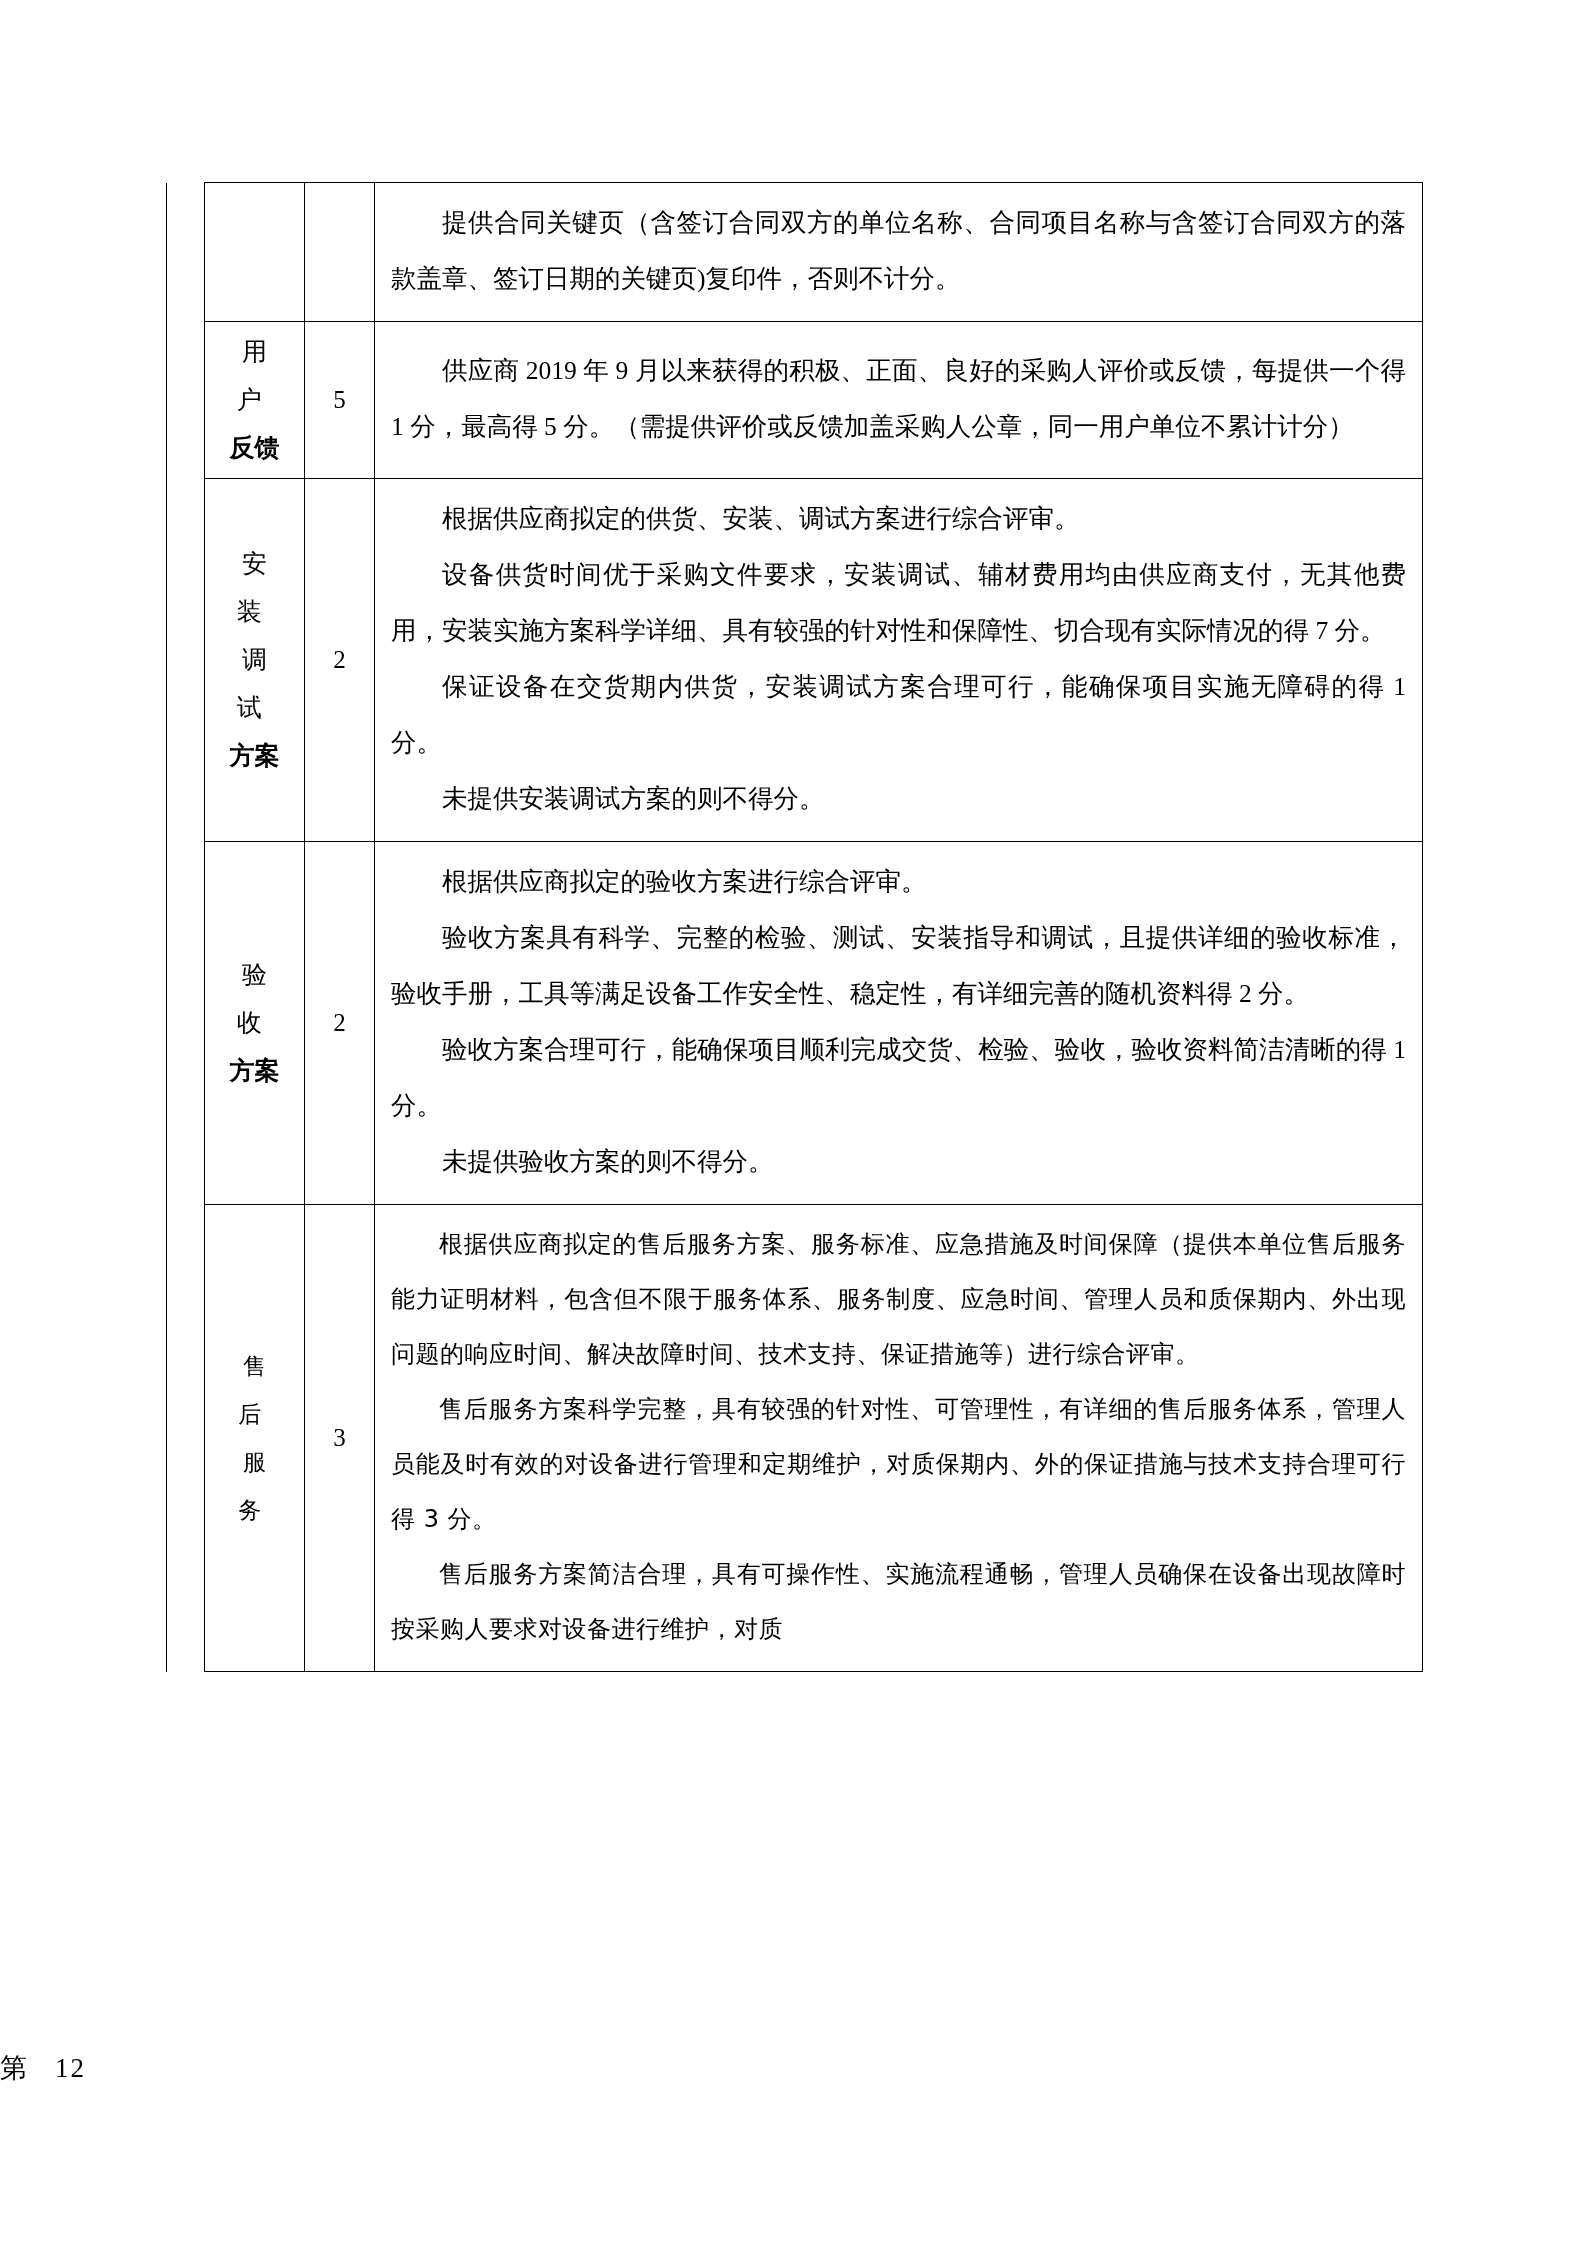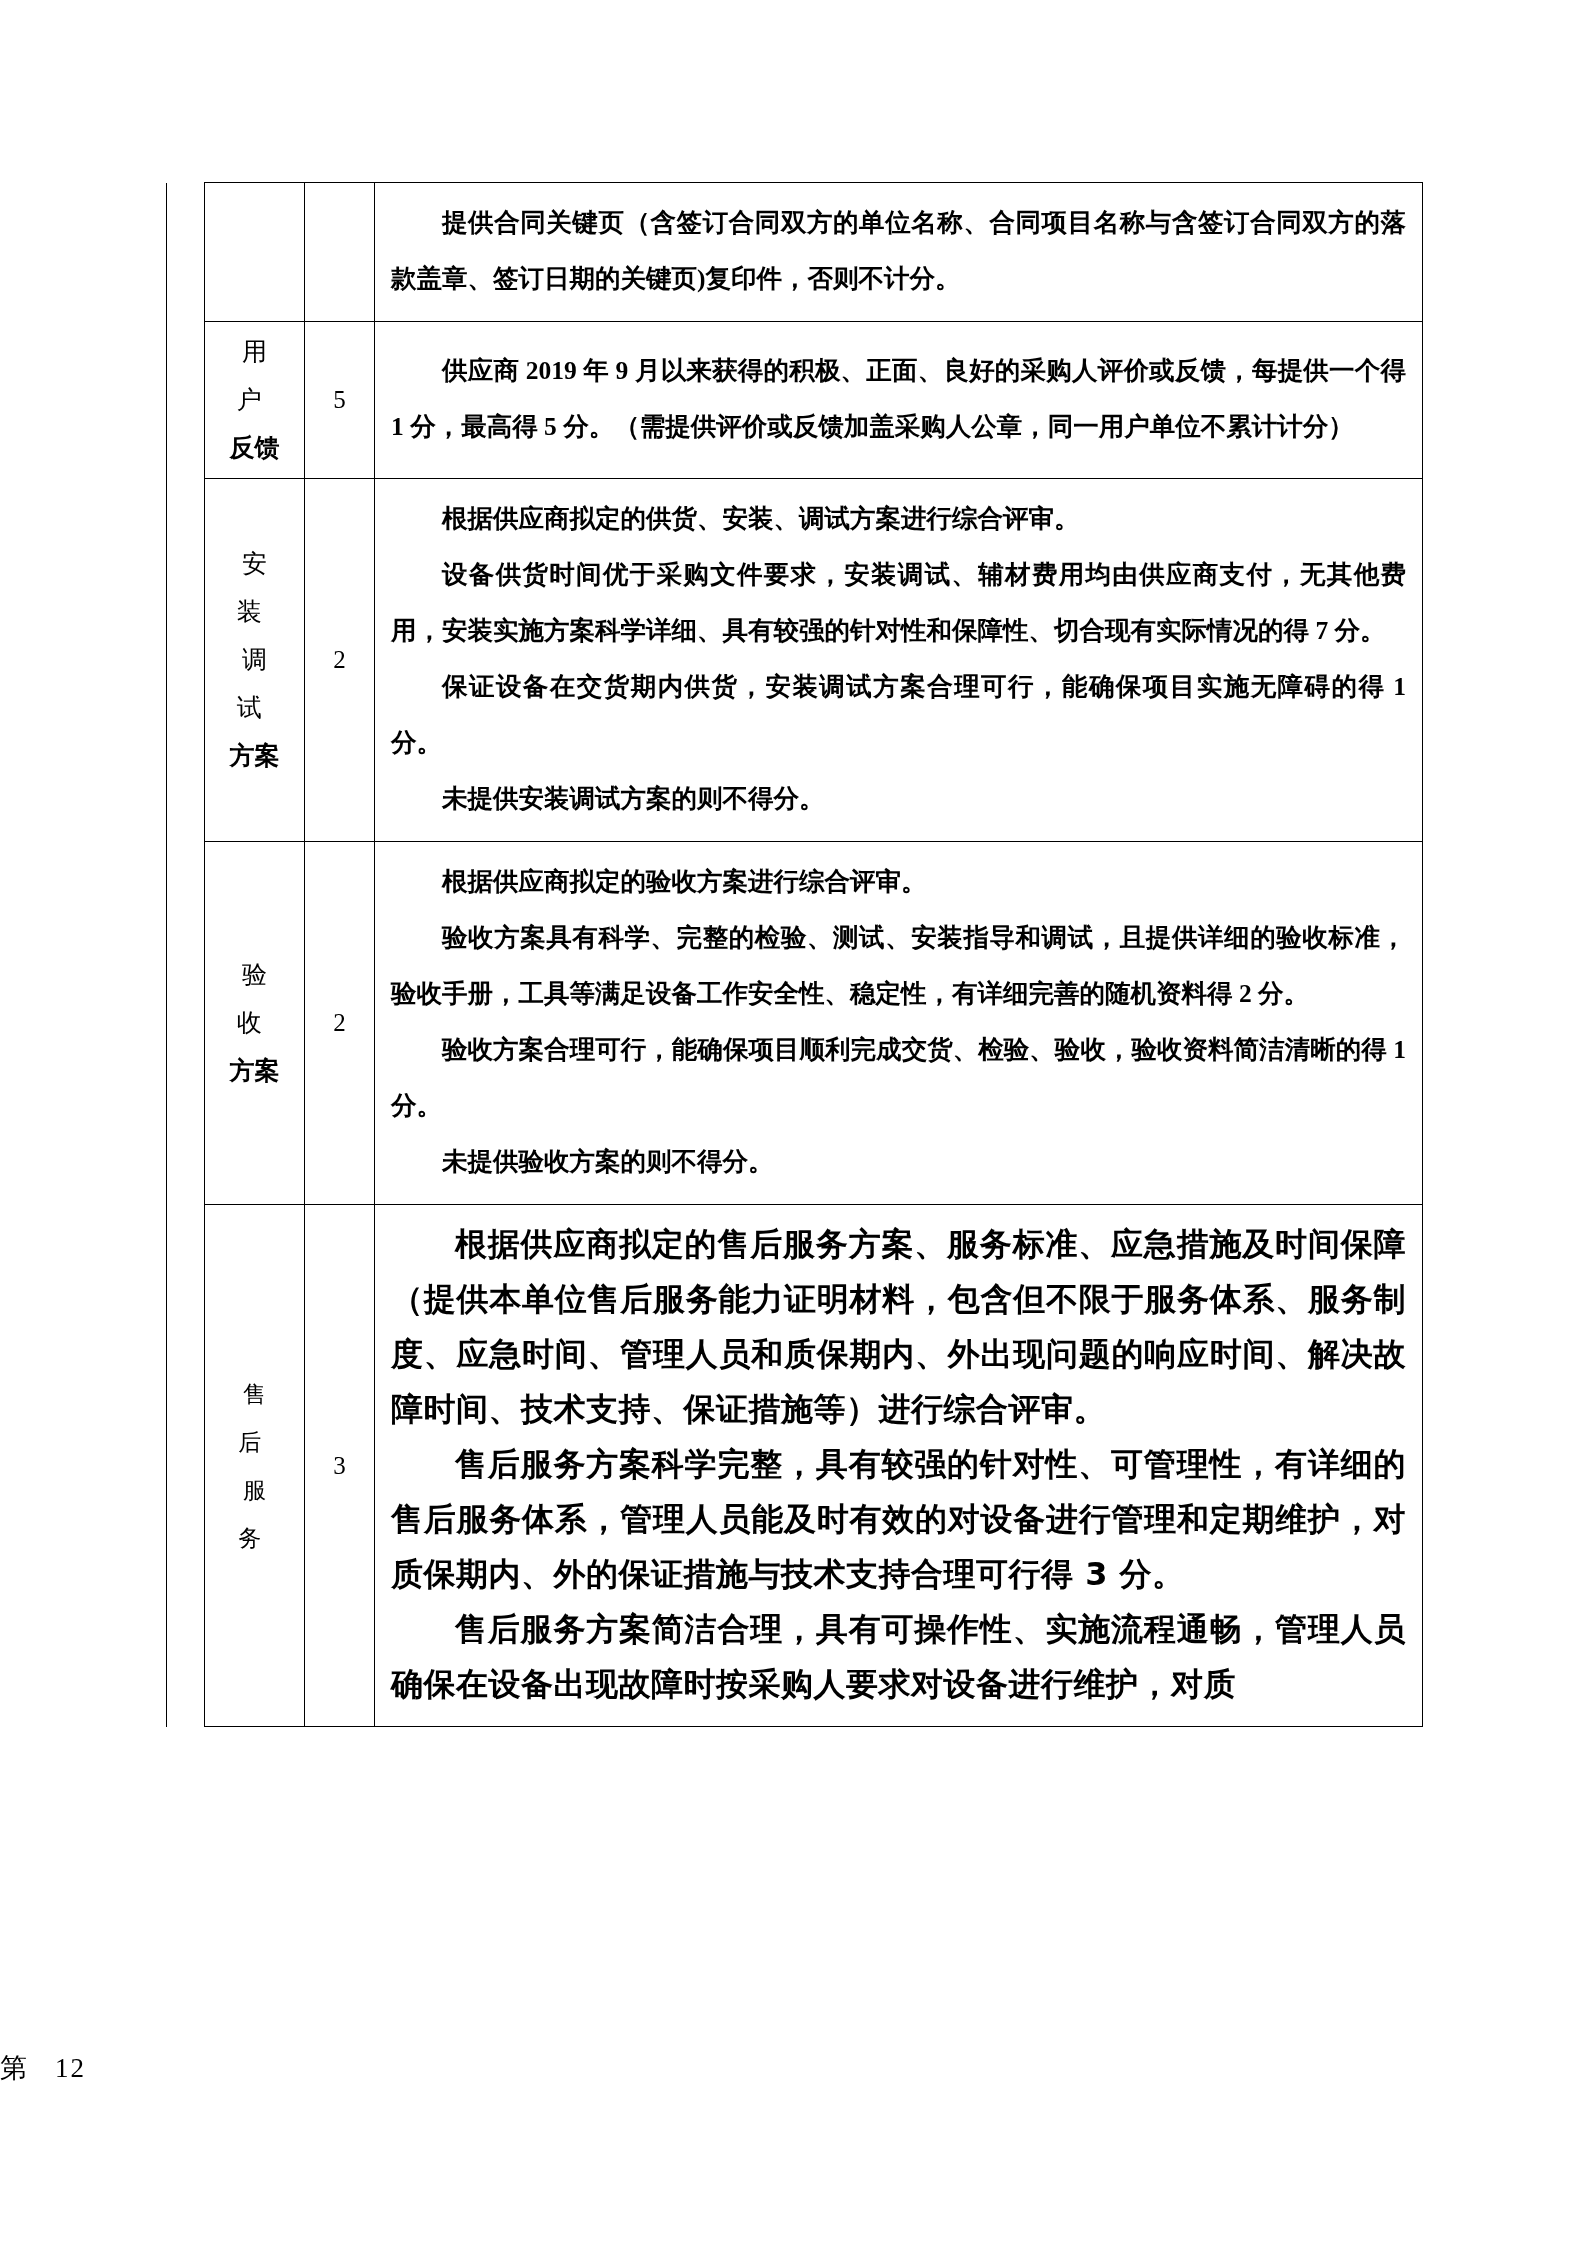--- a/index.html
+++ b/index.html
@@ -56,36 +56,35 @@
     text-align: center;
     font-size: 25px;
     padding: 6px 2px;
   }
   td.desc {
     font-size: 25.5px;
     line-height: 56px;
     padding: 12px 16px 14px 16px;
     text-align: justify;
     text-justify: inter-ideograph;
-    font-weight: bold;
   }
   td.desc p {
     margin: 0;
     text-indent: 2em;
   }
   .cat-line { display: block; font-weight: bold; }
   .cat-spaced {
     display: block;
     letter-spacing: 0.42em;
     text-indent: 0.42em;
   }
   
   td.desc.hei {
     font-family: "DejaVu Sans", "Liberation Sans", sans-serif;
-    font-size: 32px;
+    font-size: 24px;
     line-height: 55px;
     letter-spacing: 0.5px;
   }
   td.cat.hei {
     font-family: Liberation Sans, sans-serif;
     font-size: 23px;
   }
   .footer {
     position: absolute;
     left: 0;

